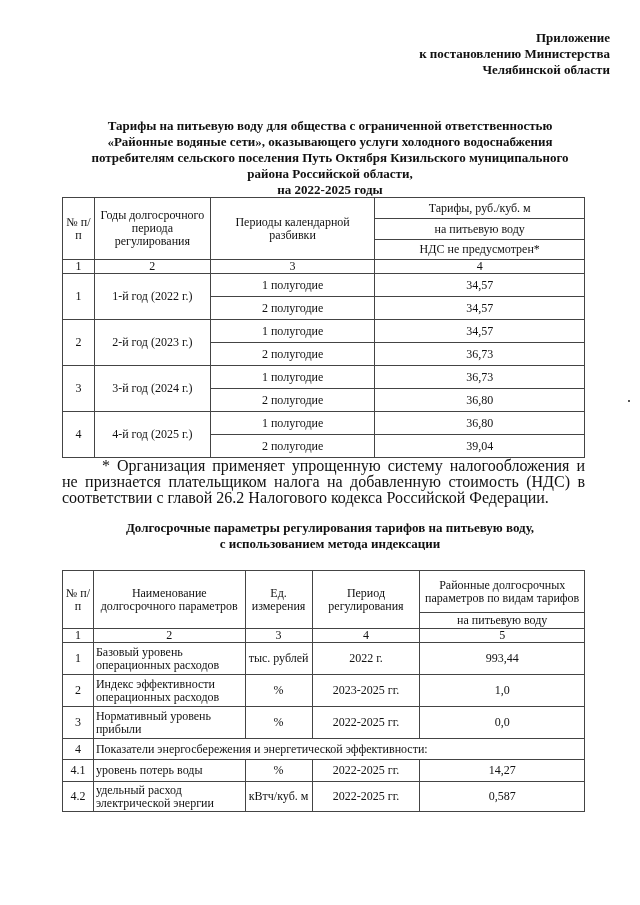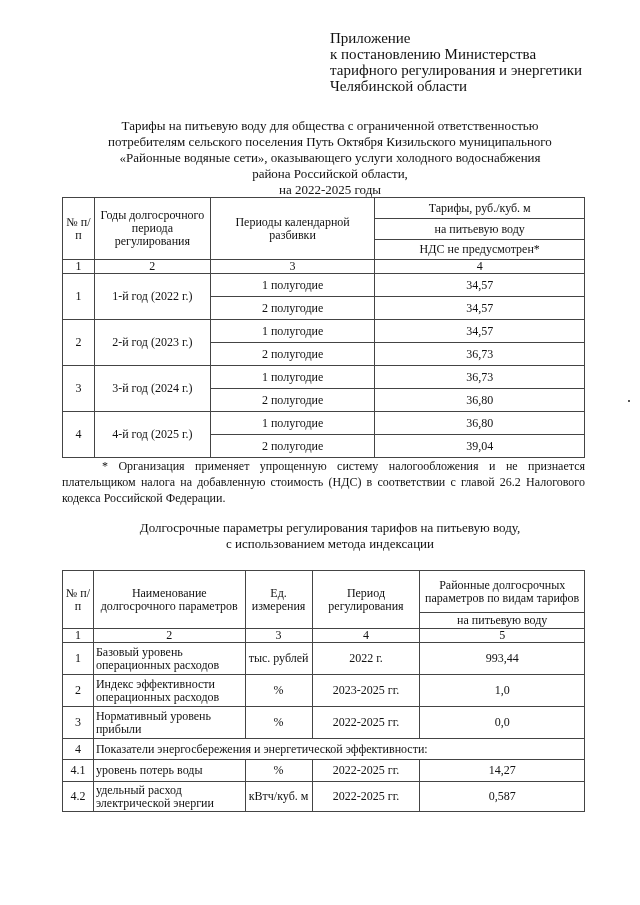--- a/index.html
+++ b/index.html
@@ -1,48 +1,47 @@
 <!DOCTYPE html>
 <html><head>
 <meta charset="utf-8">
 <style>
   html, body { margin:0; padding:0; background:#ffffff; }
   body { width:640px; height:905px; position:relative; overflow:hidden;
          font-family:"Liberation Serif", "DejaVu Serif", serif; color:#111; }
-  .appendix { position:absolute; left:330px; top:30px; width:280px; text-align:left;
-              font-size:15px; line-height:16px; }
-  .title { position:absolute; left:60px; width:540px; text-align:center; font-weight:normal;
+  .appendix { position:absolute; left:330px; top:30px; width:280px; text-align:right;
+              font-size:13px; line-height:16px;font-weight:bold; }
+  .title { position:absolute; left:60px; width:540px; text-align:center; font-weight:bold;
            font-size:13px; line-height:16px; }
   .title1 { top:118px; }
   .title2 { top:520px; }
   table { position:absolute; border-collapse:collapse; font-size:12px; }
   td { border:1px solid #444; text-align:center; vertical-align:middle; padding:0 2px; line-height:13px; }
   #t1 { left:62px; top:197px; width:523px; }
   #t2 { left:62px; top:570px; width:523px; }
   .left { text-align:left; }
-  .note { position:absolute; left:62px; top:458px; width:523px; font-size:12px; line-height:16px;
+  .note { position:absolute; left:62px; top:458px; width:523px; font-size:16px; line-height:16px;
           text-align:justify; }
   .note p { margin:0; }
   .ind { text-indent:40px; }
   .mark { position:absolute; left:628px; top:400px; width:2px; height:2px; background:#555; }
 </style>
 </head>
 <body>
 
 <div class="appendix">
   <div>Приложение</div>
   <div>к постановлению Министерства</div>
-  <div>тарифного регулирования и энергетики</div>
   <div>Челябинской области</div>
 </div>
 
 <div class="title title1">
   <div>Тарифы на питьевую воду для общества с ограниченной ответственностью</div>
+  <div>«Районные водяные сети», оказывающего услуги холодного водоснабжения</div>
   <div>потребителям сельского поселения Путь Октября Кизильского муниципального</div>
-  <div>«Районные водяные сети», оказывающего услуги холодного водоснабжения</div>
   <div>района Российской области,</div>
   <div>на 2022-2025 годы</div>
 </div>
 
 <table id="t1">
   <colgroup>
       <col style="width:32px">
       <col style="width:116px">
       <col style="width:165px">
       <col style="width:210px">

